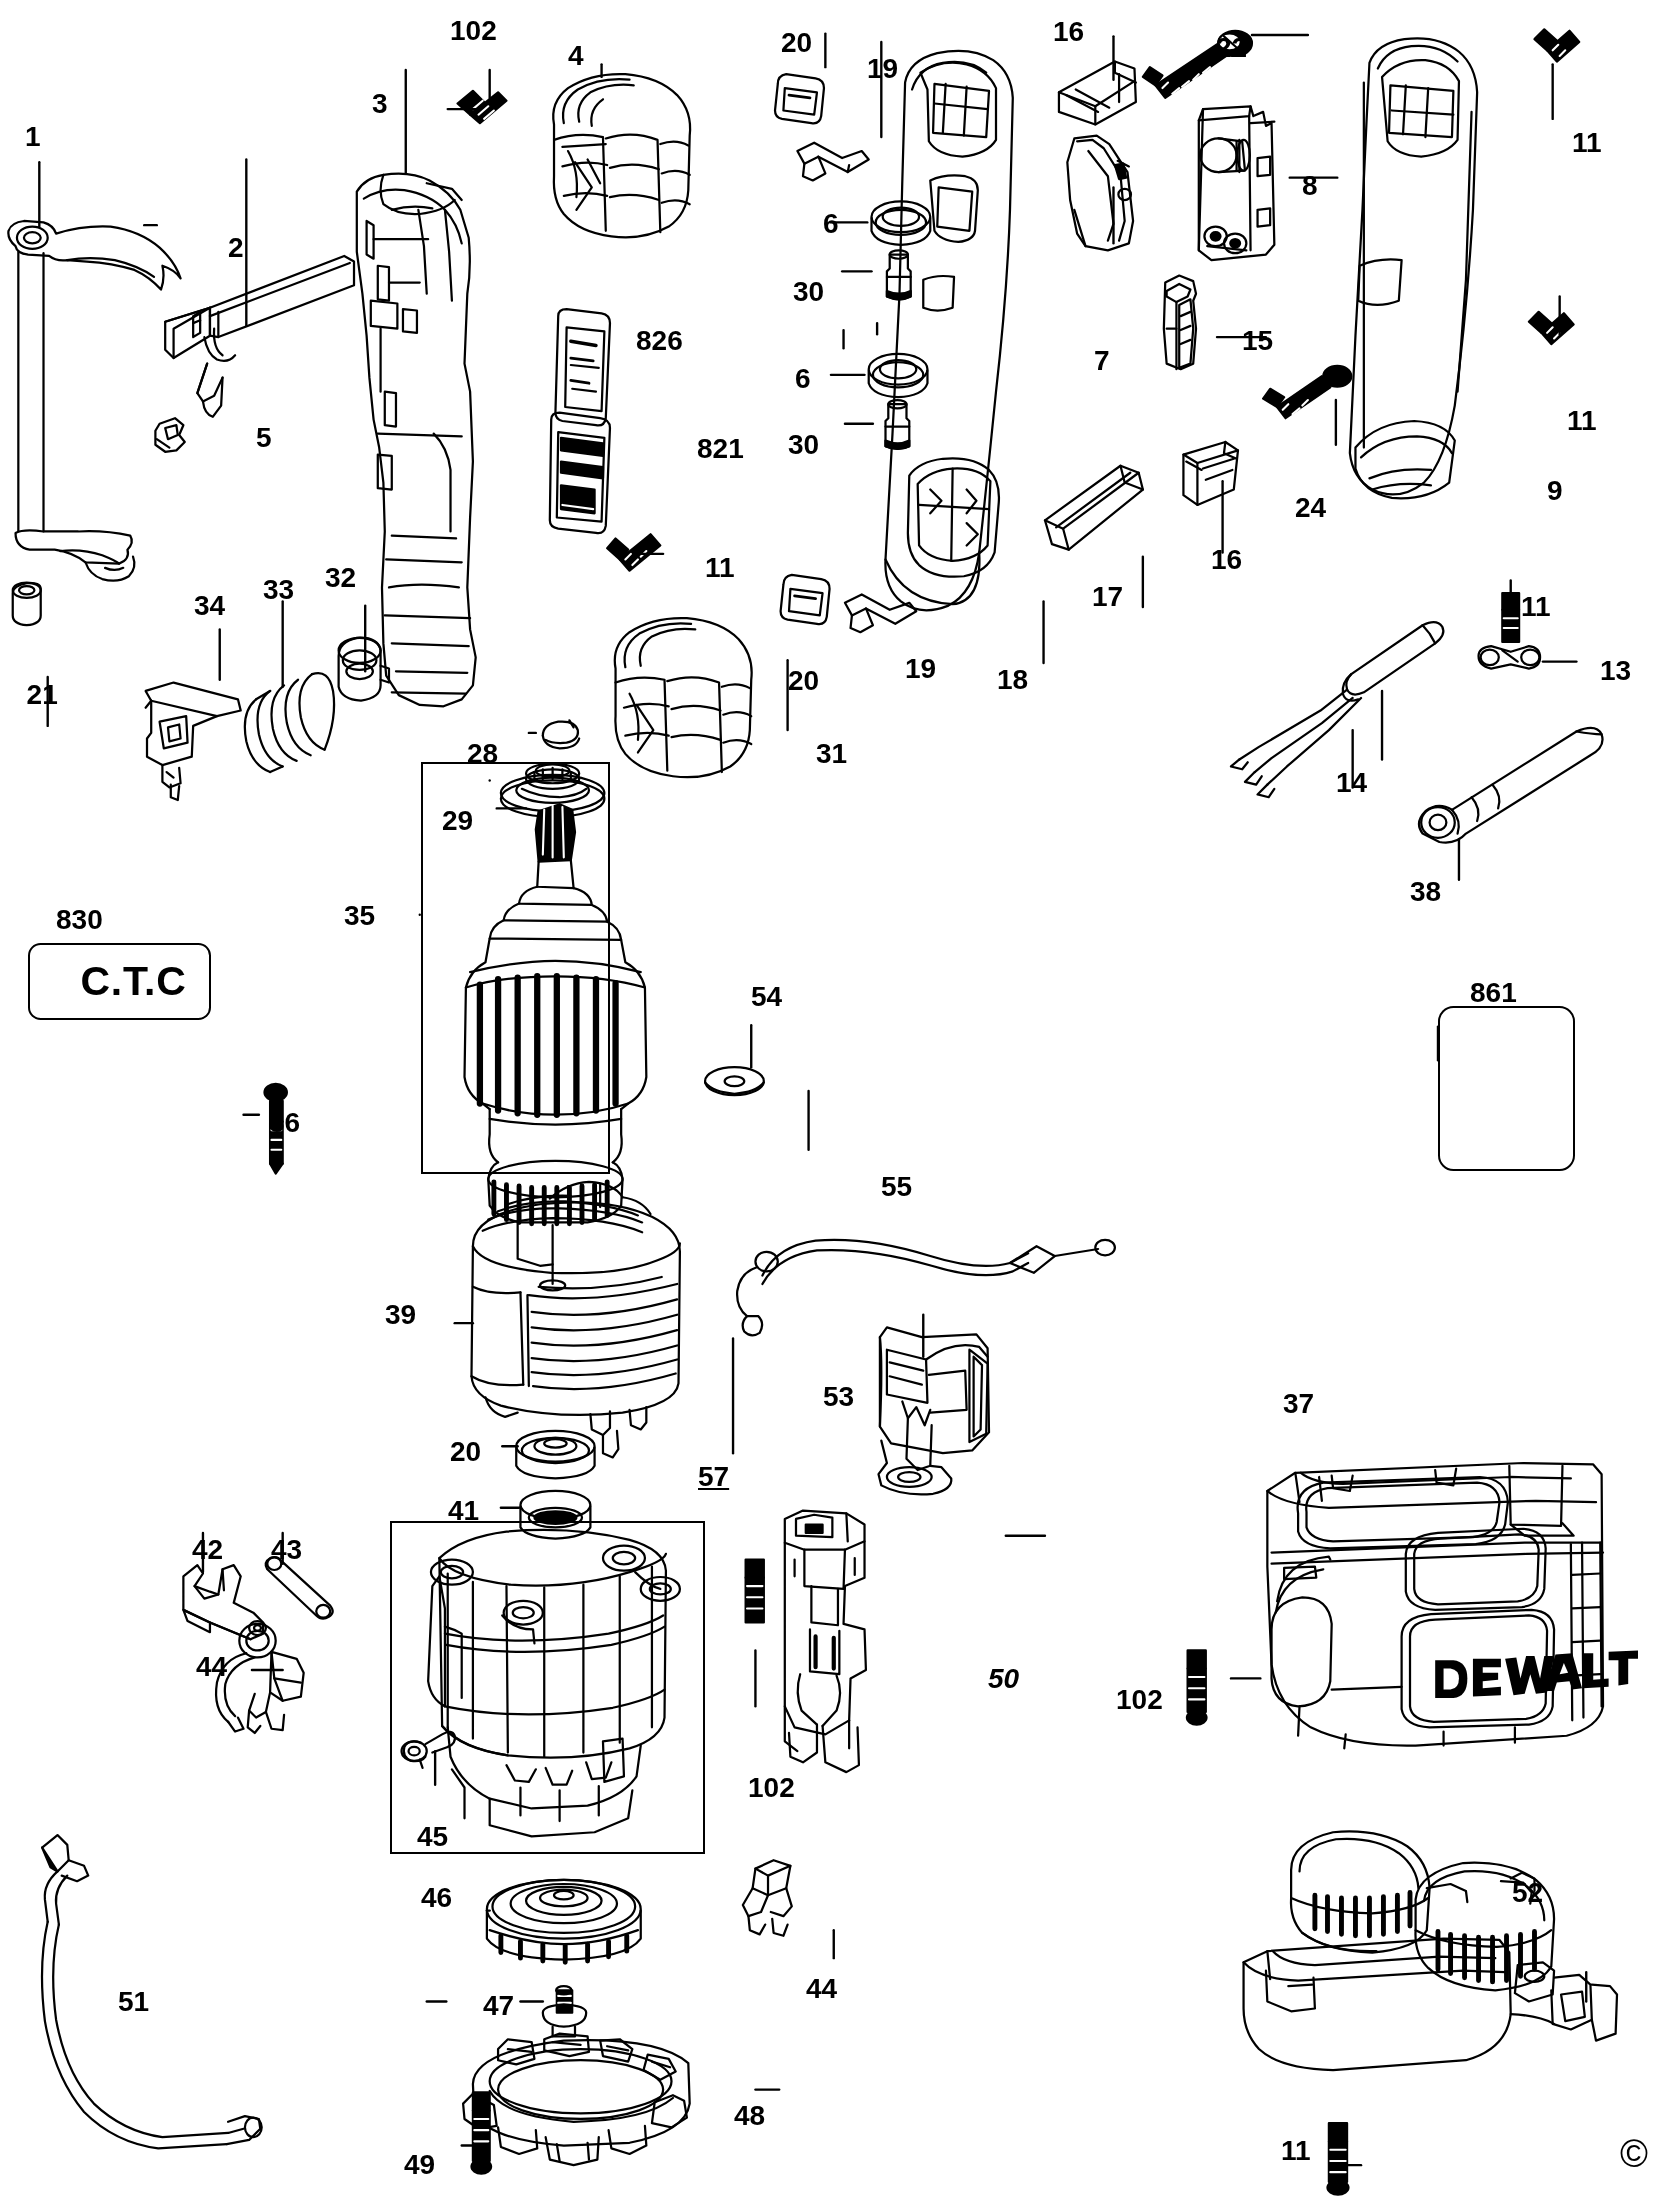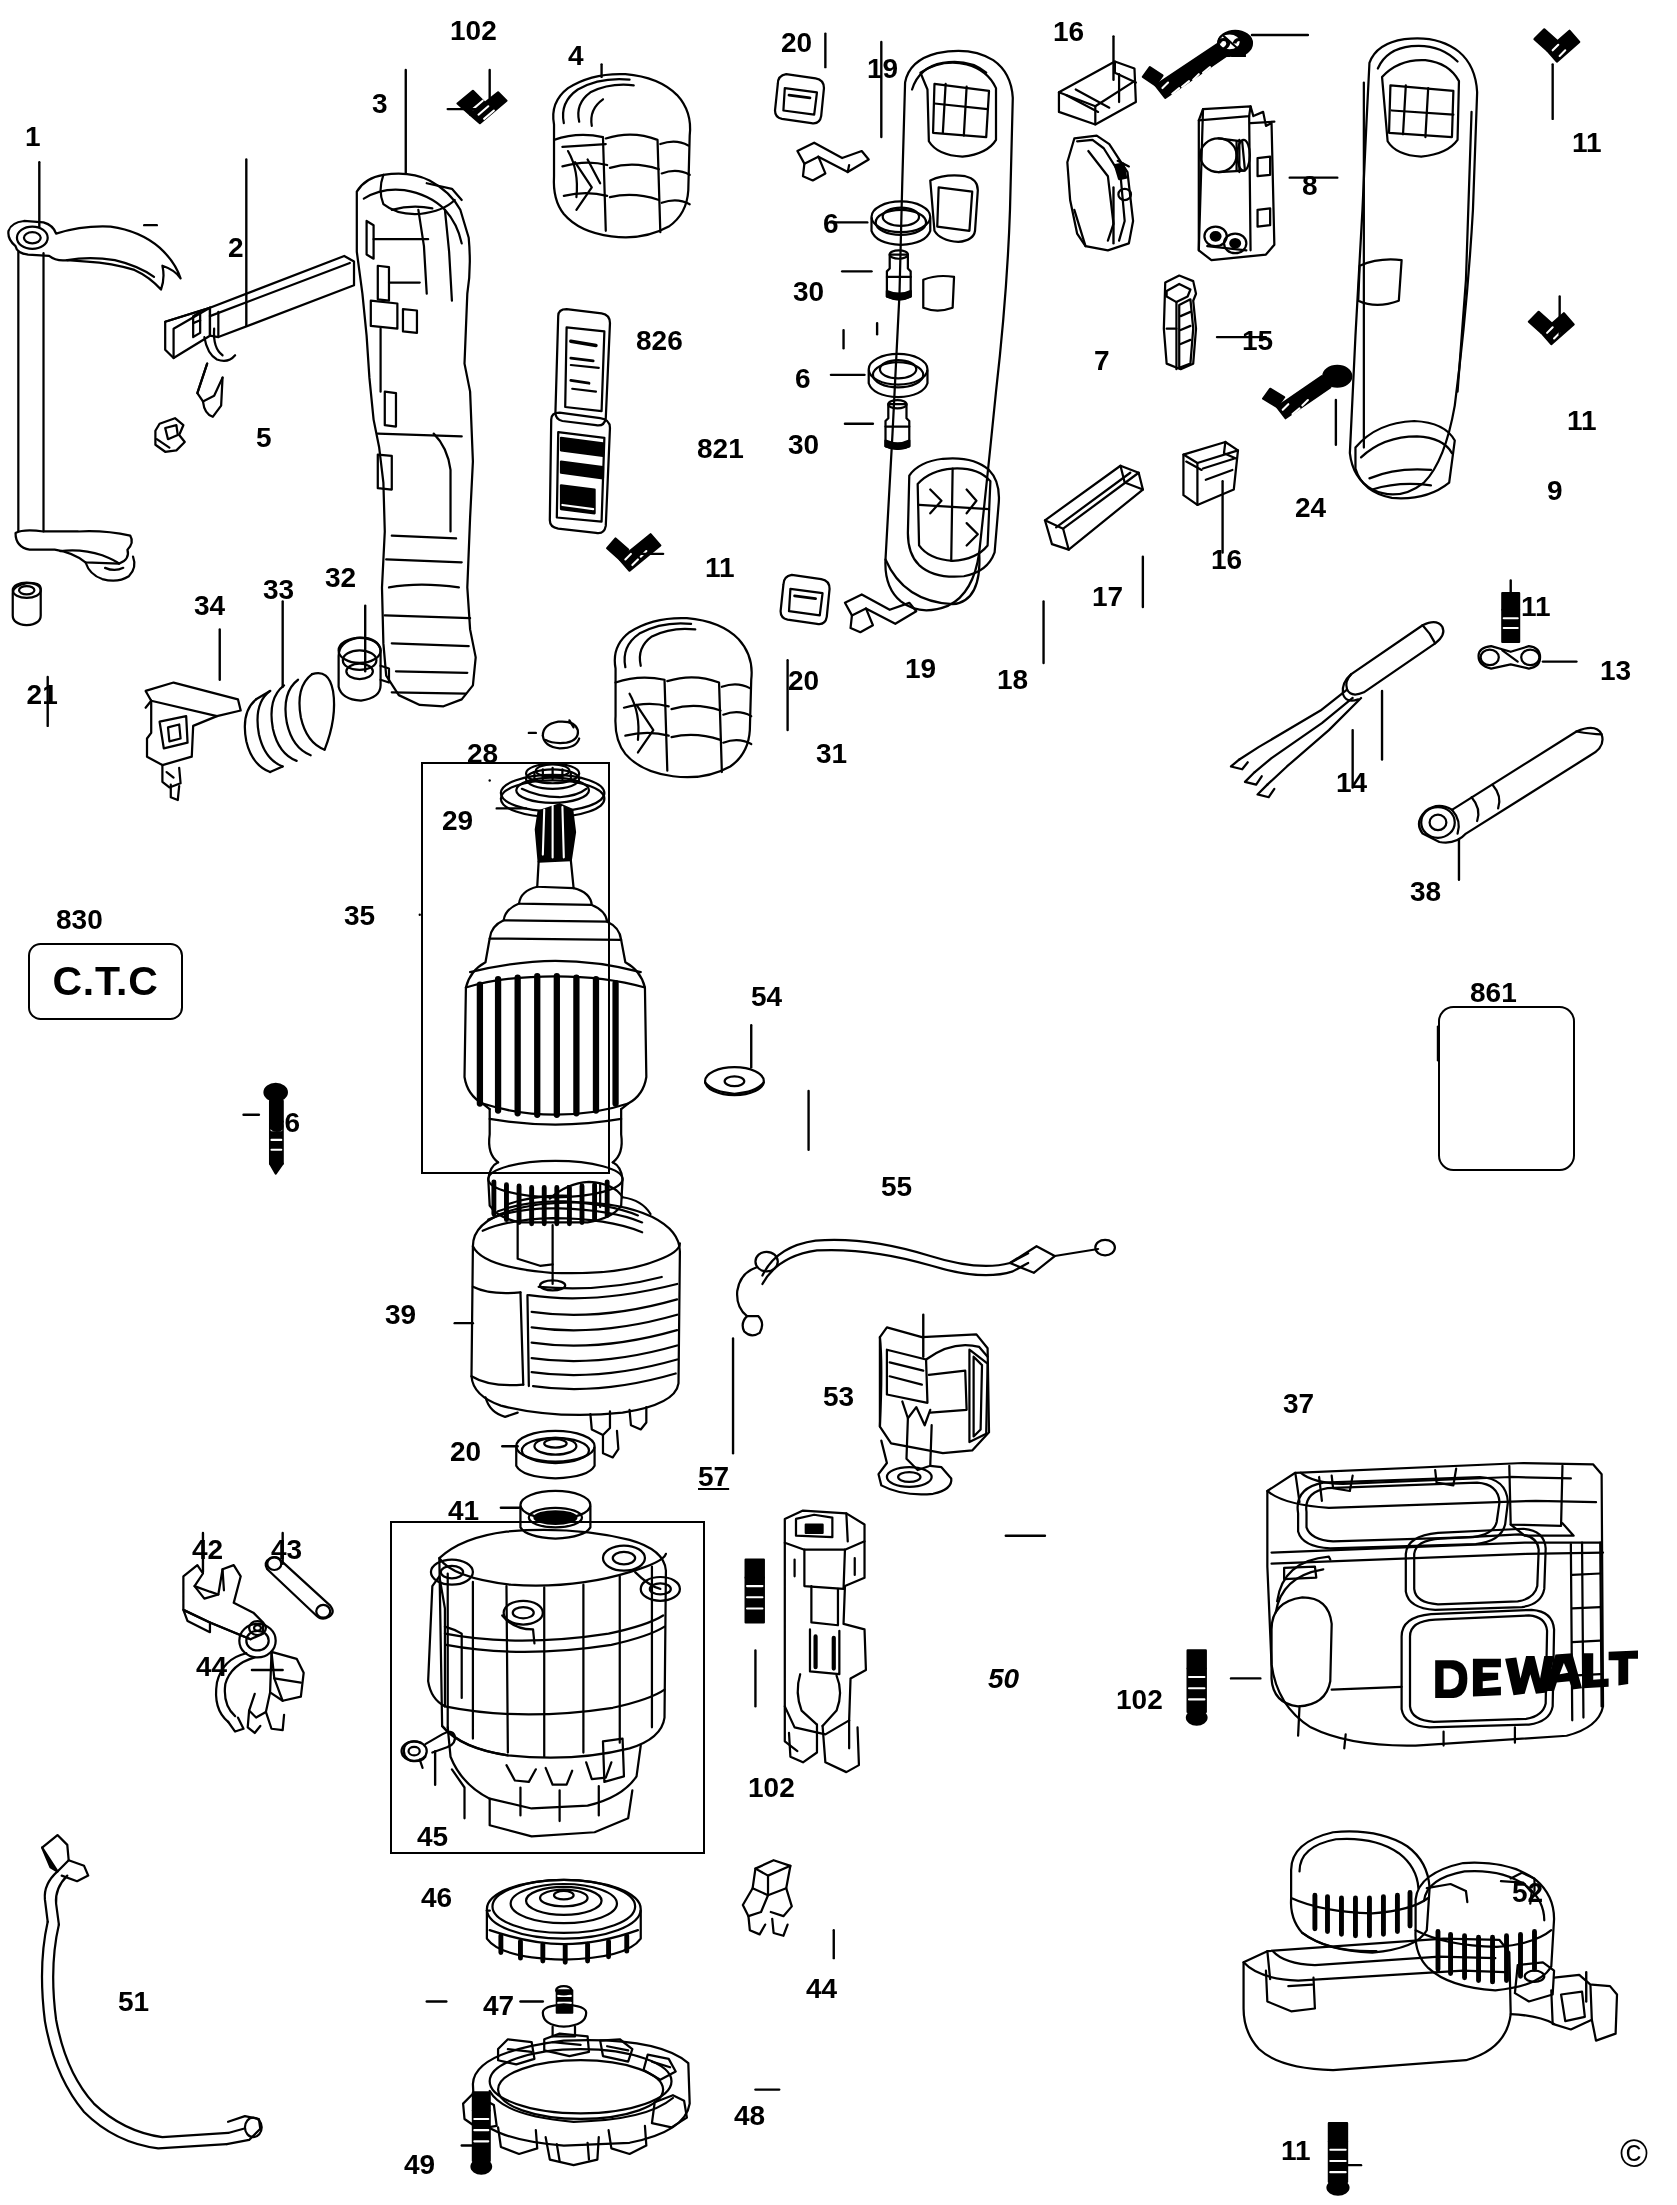--- a/index.html
+++ b/index.html
@@ -986,21 +986,21 @@
       <path d="M638 2862 L610 2862"></path>
       <path d="M1192 2800 L1192 2760"></path>
       <path d="M1080 2440 L1080 2360"></path>
       <path d="M700 1116 L700 1116"></path>
     </g>
   </svg>
 
   <div class="bx" style="left:421px;top:762px;width:185px;height:408px;"></div>
   <div class="bx" style="left:390px;top:1521px;width:311px;height:329px;"></div>
 
-  <div class="rbx" style="left:28px;top:943px;width:151px;height:73px;">
+  <div class="rbx" style="left:28px;top:943px;width:151px;height:73px;padding-left:28px;">
     <span class="ctc">C.T.C</span>
   </div>
   <div class="rbx2" style="left:1438px;top:1006px;width:133px;height:161px;"></div>
 
   <div id="callout-layer">
       <div class="cal b" style="left: 25px; top: 123px;">1</div>
       <div class="cal b" style="left: 228px; top: 234px;">2</div>
       <div class="cal b" style="left: 372px; top: 90px;">3</div>
       <div class="cal b" style="left: 568px; top: 42px;">4</div>
       <div class="cal b" style="left: 256px; top: 424px;">5</div>

